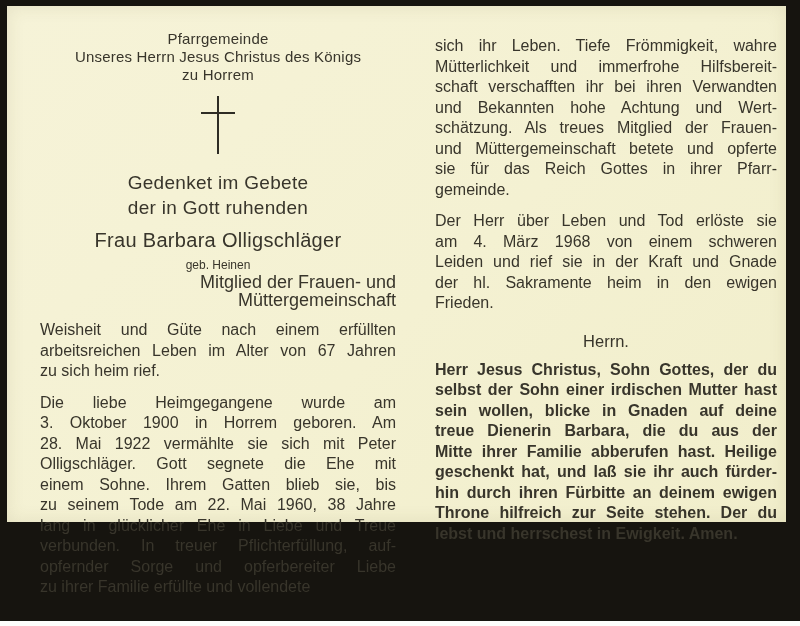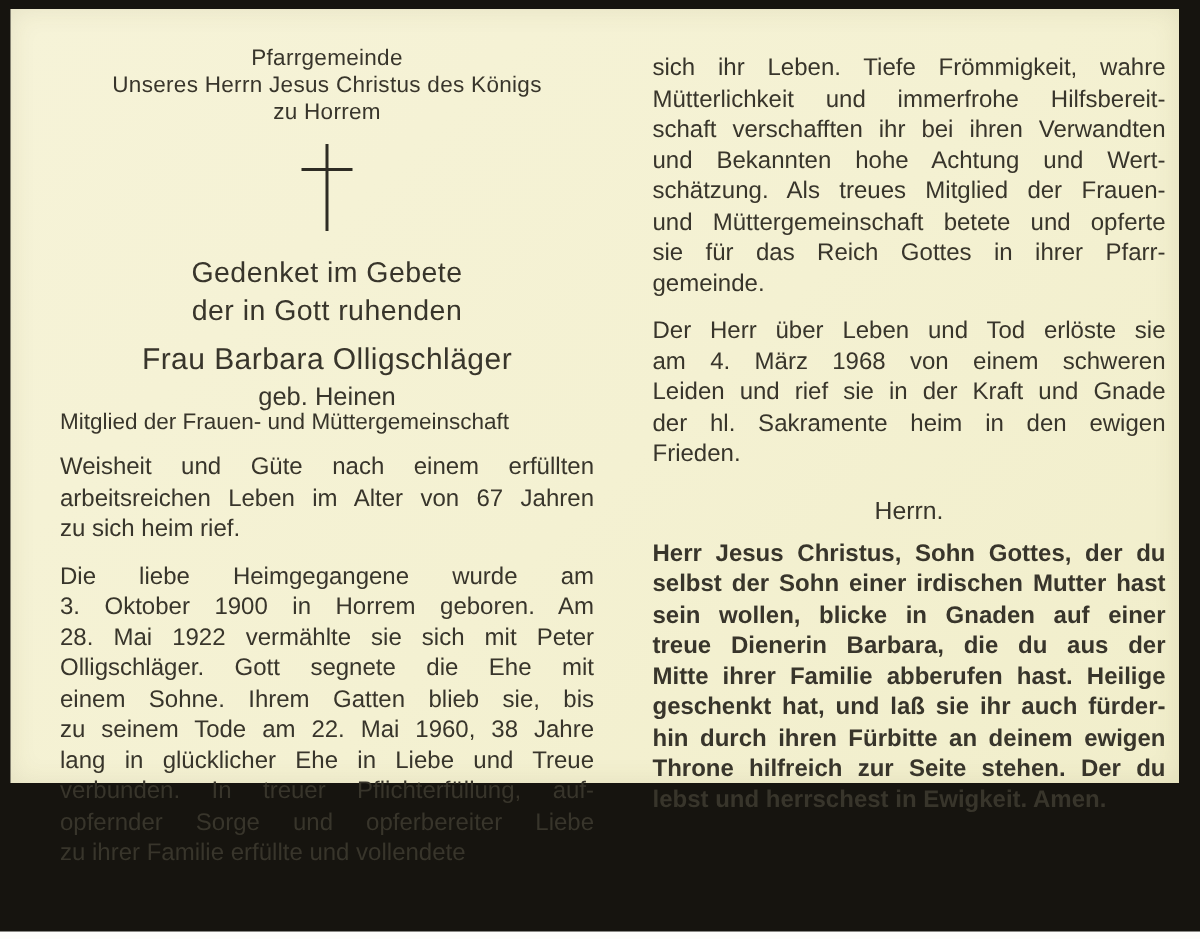--- a/index.html
+++ b/index.html
@@ -25,22 +25,22 @@
   .parish-line{font-size:15px;line-height:18px;letter-spacing:0.2px;}
 
   .cross{position:relative;width:40px;height:58px;margin:12px auto 0 auto;}
   .cross .v{position:absolute;left:19px;top:0;width:2px;height:58px;background:#2e2c24;}
   .cross .h{position:absolute;left:3px;top:16px;width:34px;height:2px;background:#2e2c24;}
 
   .intro{margin-top:16px;text-align:center;}
   .intro-line{font-size:19px;line-height:25px;letter-spacing:0.3px;}
 
   .name{margin-top:6px;text-align:center;font-size:20px;line-height:29px;letter-spacing:0.3px;}
-  .maiden{margin-top:2px;text-align:center;font-size:17px;line-height:16px;}
-  .membership{text-align:left;font-size:15px;line-height:18px;}
+  .maiden{margin-top:2px;text-align:center;font-size:12px;line-height:16px;}
+  .membership{text-align:right;font-size:18px;line-height:18px;}
 
   .para{margin-top:11px;}
   .para .line{
     font-size:16px;line-height:20.5px;
     text-align:justify;text-align-last:justify;
     white-space:nowrap;
   }
   .para .line:last-child{text-align-last:left;}
 
   .pt-first{margin-top:30px;}
@@ -109,21 +109,21 @@
           <div class="line">Der Herr über Leben und Tod erlöste sie</div>
           <div class="line">am 4. März 1968 von einem schweren</div>
           <div class="line">Leiden und rief sie in der Kraft und Gnade</div>
           <div class="line">der hl. Sakramente heim in den ewigen</div>
           <div class="line">Frieden.</div>
         </div>
       <div class="prayer-title">Herrn.</div>
       <div class="para prayer">
           <div class="line">Herr Jesus Christus, Sohn Gottes, der du</div>
           <div class="line">selbst der Sohn einer irdischen Mutter hast</div>
-          <div class="line">sein wollen, blicke in Gnaden auf einer</div>
+          <div class="line">sein wollen, blicke in Gnaden auf deine</div>
           <div class="line">treue Dienerin Barbara, die du aus der</div>
           <div class="line">Mitte ihrer Familie abberufen hast. Heilige</div>
           <div class="line">geschenkt hat, und laß sie ihr auch fürder-</div>
           <div class="line">hin durch ihren Fürbitte an deinem ewigen</div>
           <div class="line">Throne hilfreich zur Seite stehen. Der du</div>
           <div class="line">lebst und herrschest in Ewigkeit. Amen.</div>
         </div>
     </div>
 
   </div>

